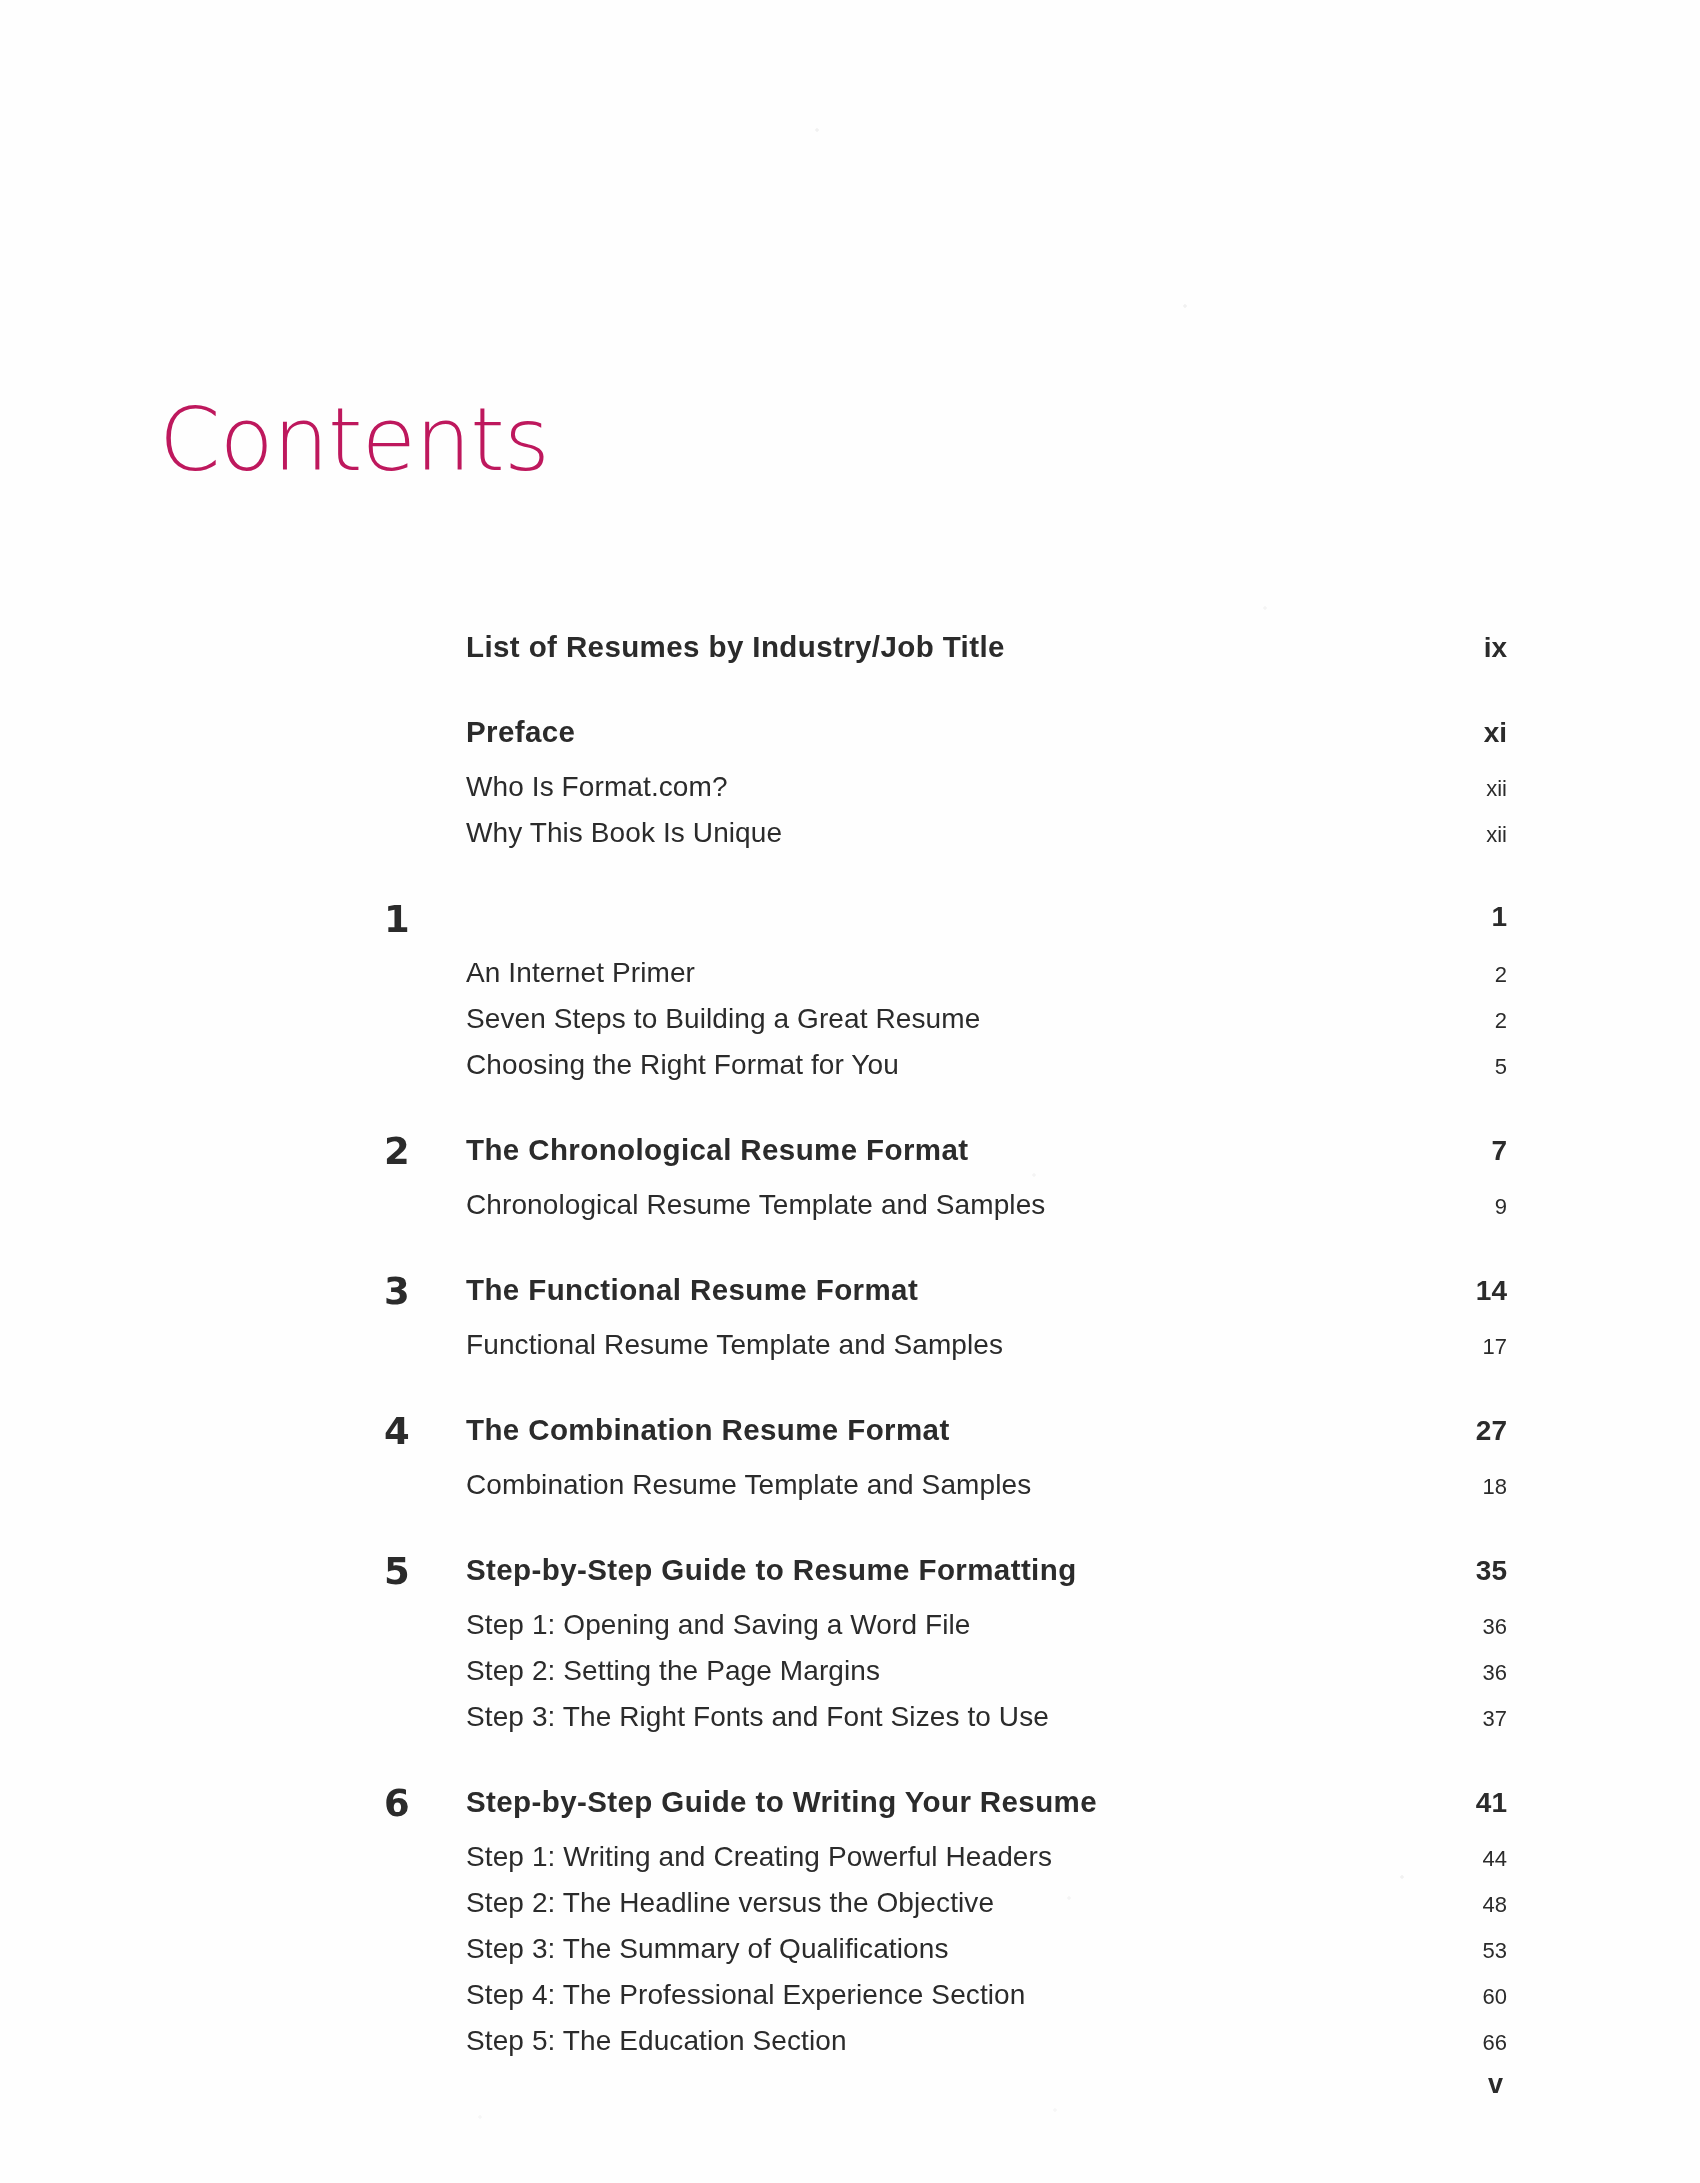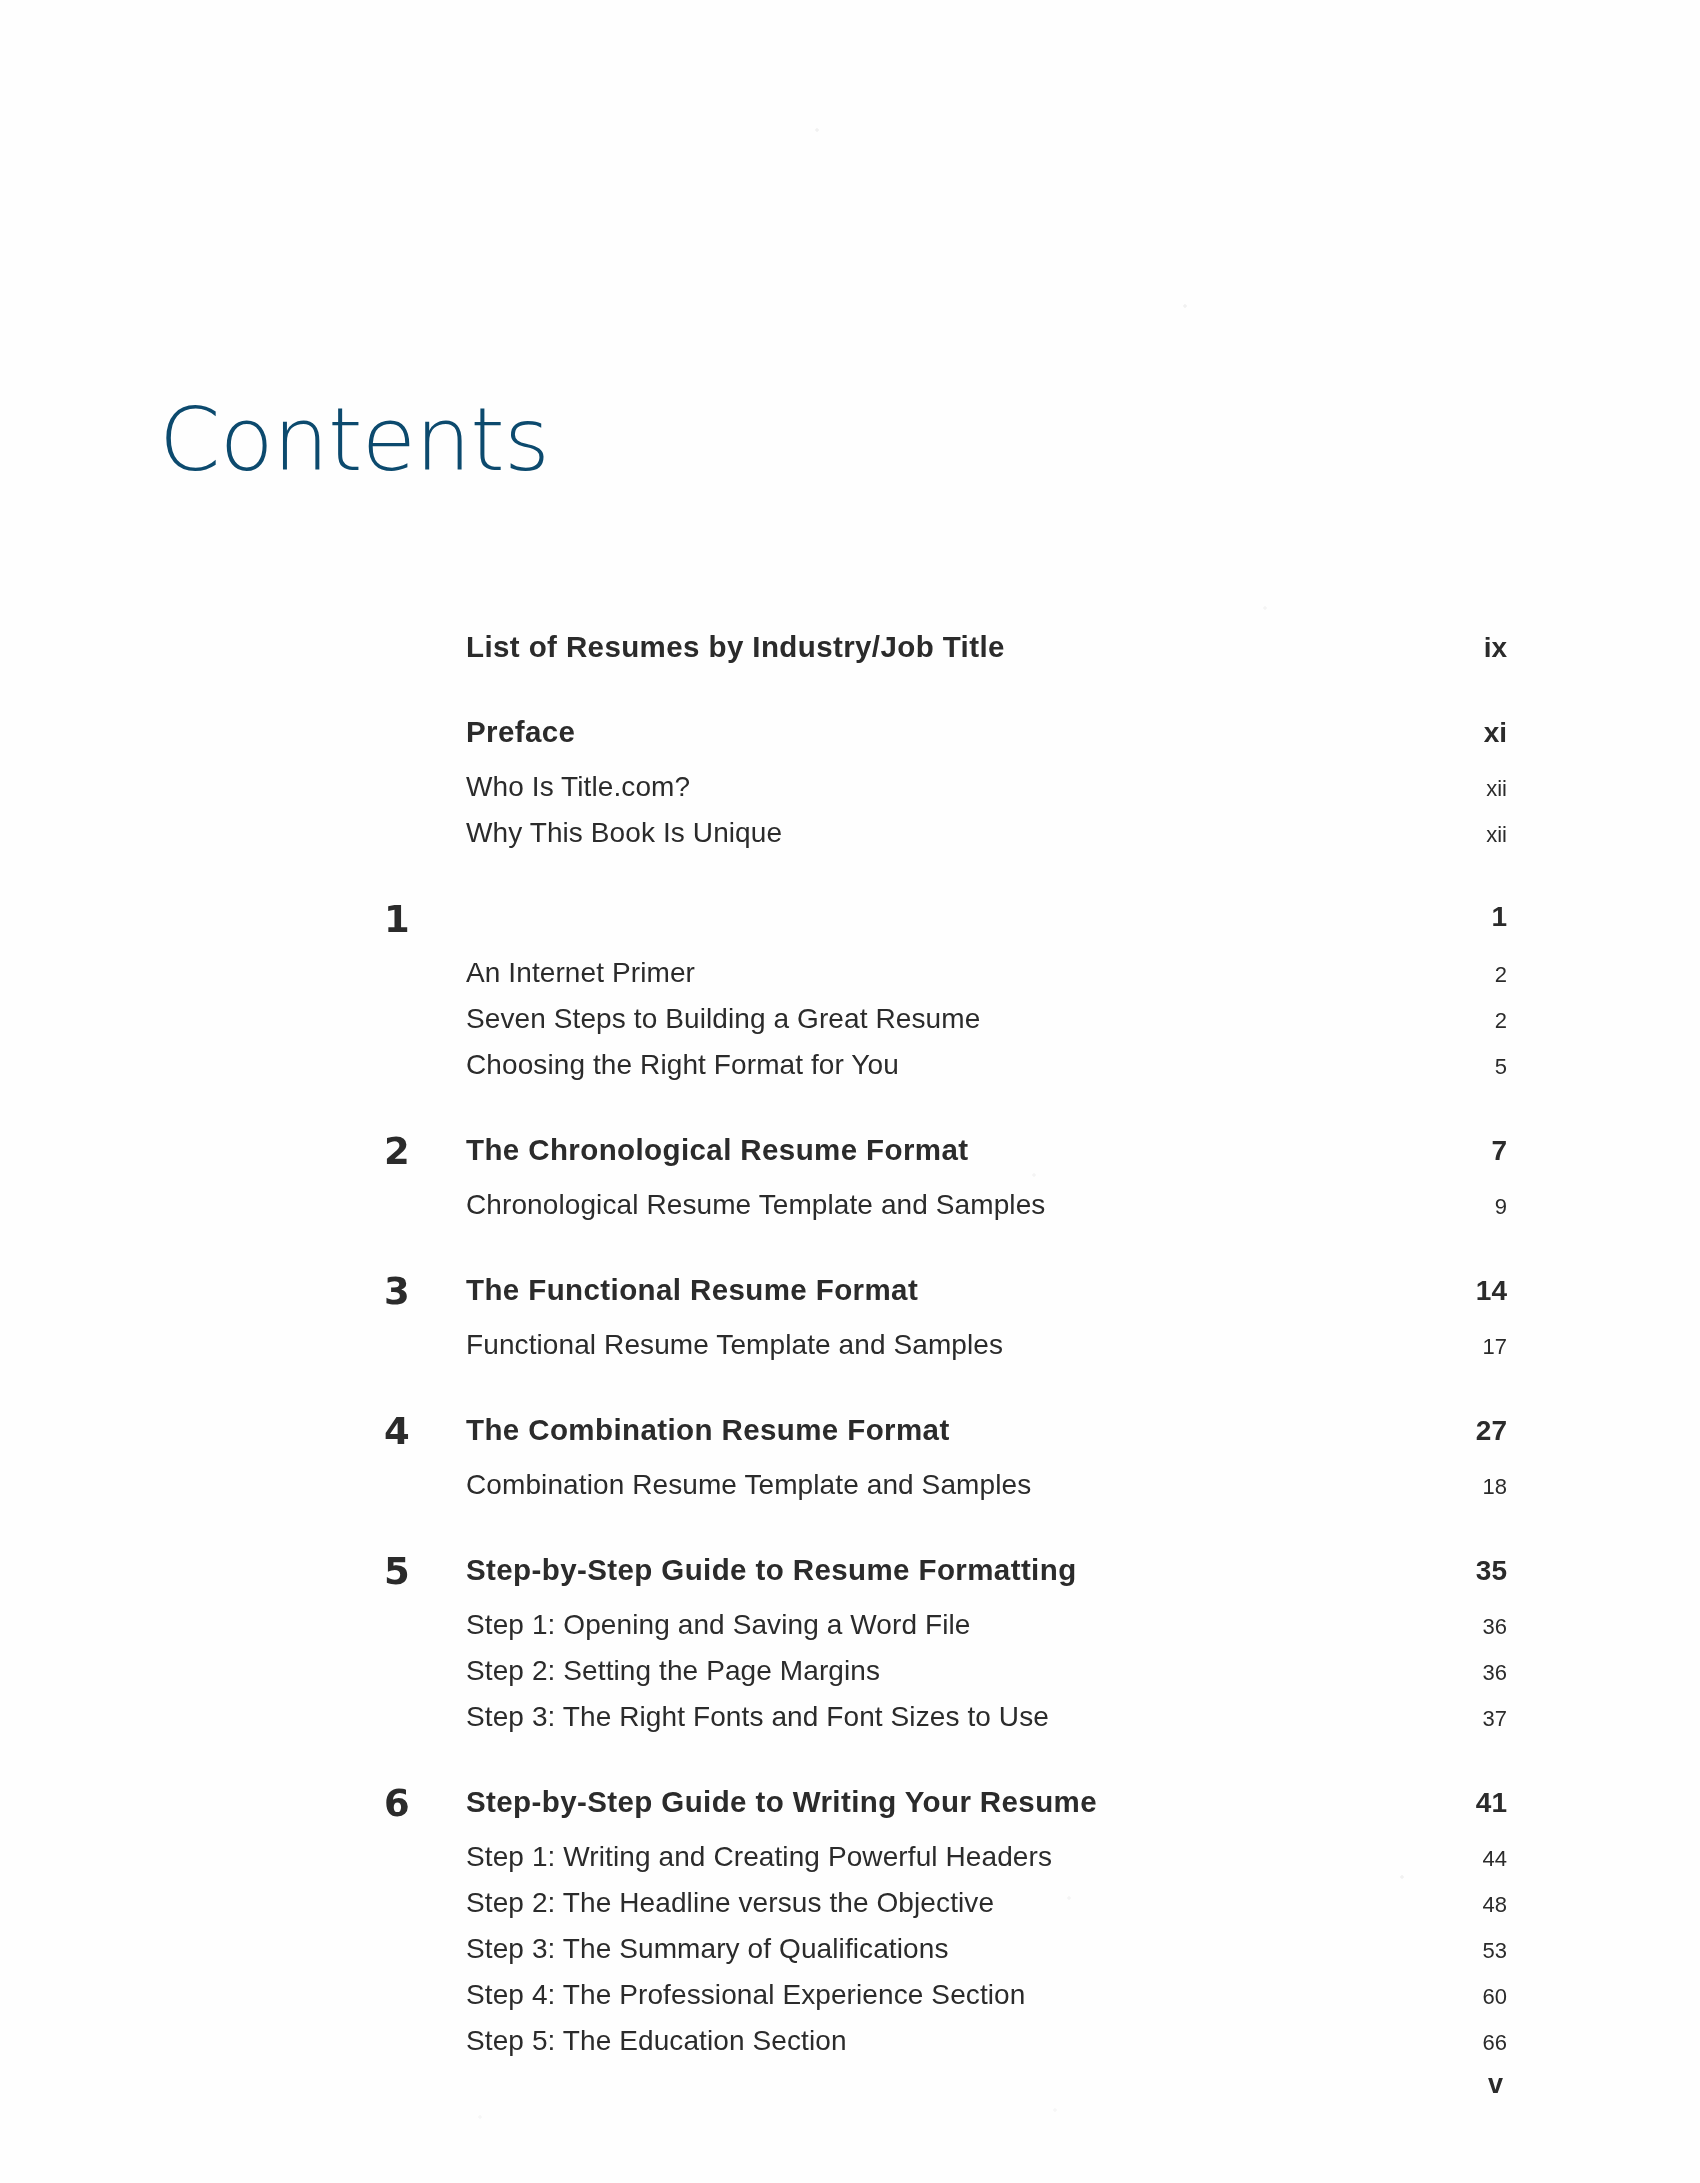--- a/index.html
+++ b/index.html
@@ -37,21 +37,21 @@
 
   
   .doc-title {
     position: absolute;
     left: 159px;
     top: 337px;
     font-size: 88px;
     font-weight: 300;
     letter-spacing: -0.7px;
     line-height: 1;
-    color: #0c4a6e;
+    color: #be185d;
     font-family: "DejaVu Sans", sans-serif;
   }
 
   
   .toc {
     position: absolute;
     left: 384px;
     top: 630px;
     width: 1123px;
   }
@@ -145,21 +145,21 @@
         </div>
       </div>
       <div class="gap-md"></div>
       <div class="toc-group">
         <div class="toc-row lvl-major">
           <span class="toc-label">Preface</span>
           <span class="toc-filler"></span>
           <span class="toc-page">xi</span>
         </div>
         <div class="toc-row lvl-sub">
-          <span class="toc-label">Who Is Title.com?</span>
+          <span class="toc-label">Who Is Format.com?</span>
           <span class="toc-filler"></span>
           <span class="toc-page">xii</span>
         </div>
         <div class="toc-row lvl-sub">
           <span class="toc-label">Why This Book Is Unique</span>
           <span class="toc-filler"></span>
           <span class="toc-page">xii</span>
         </div>
       </div>
       <div class="gap-lg"></div>

